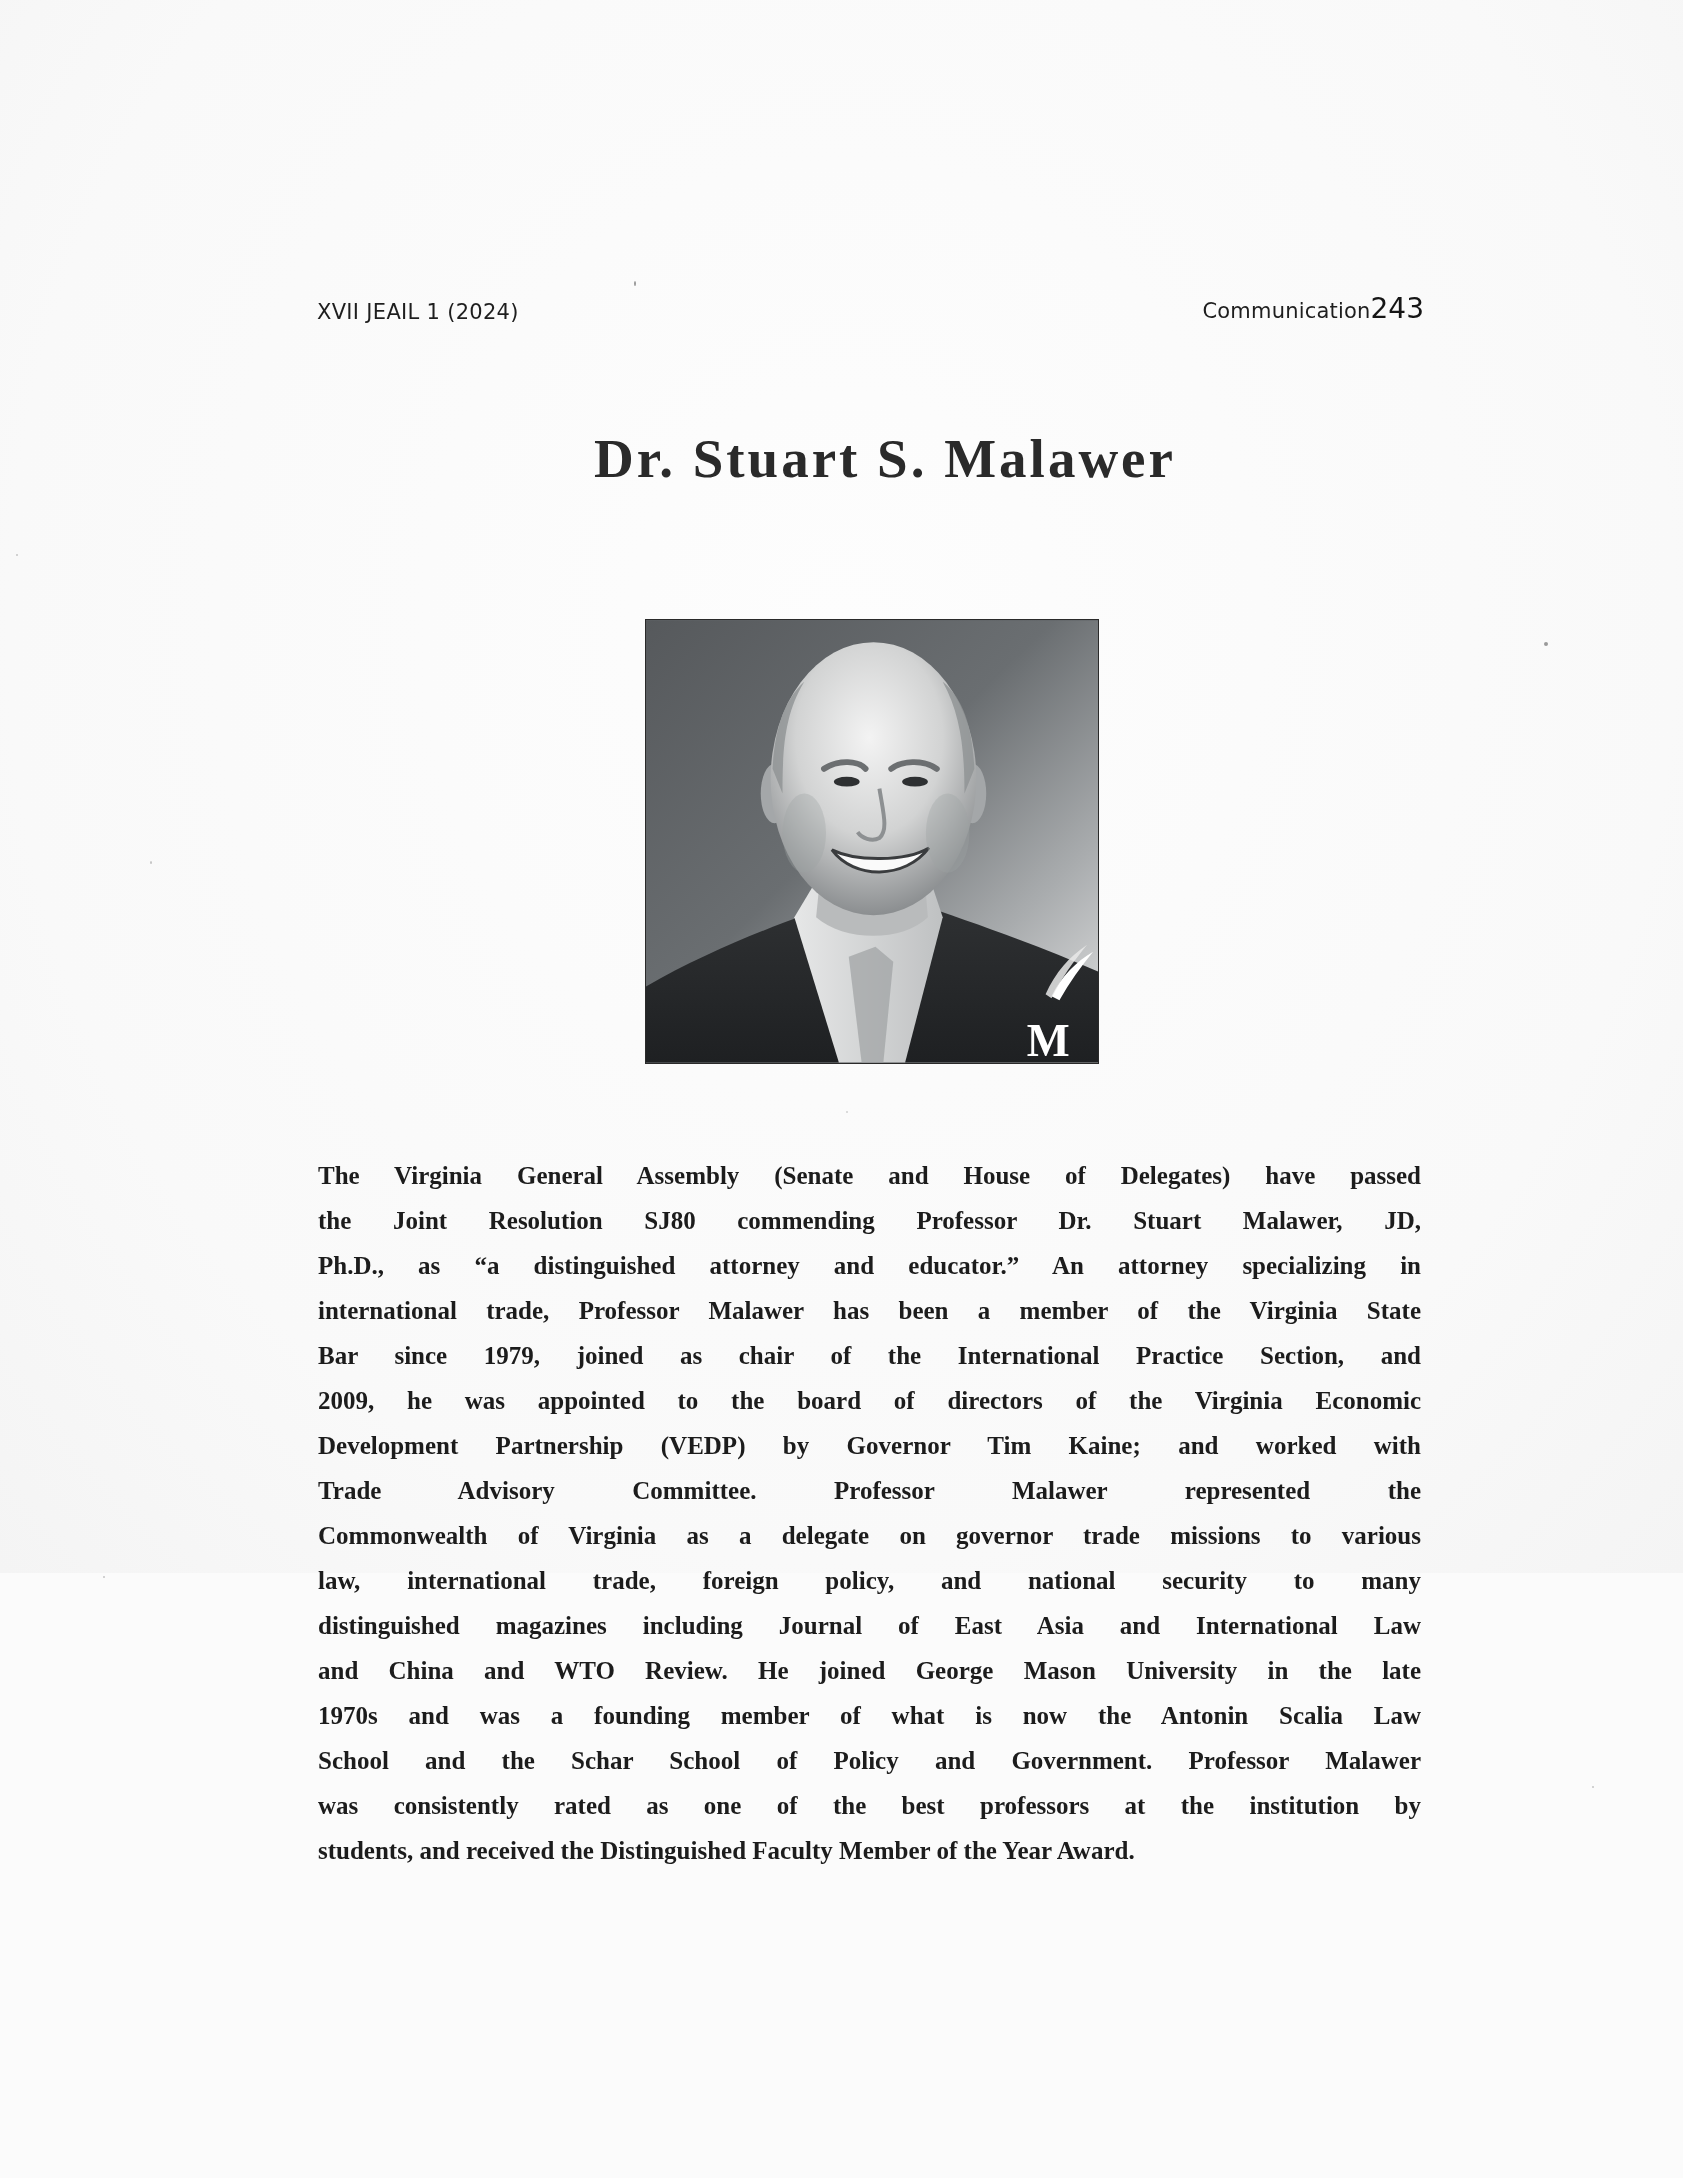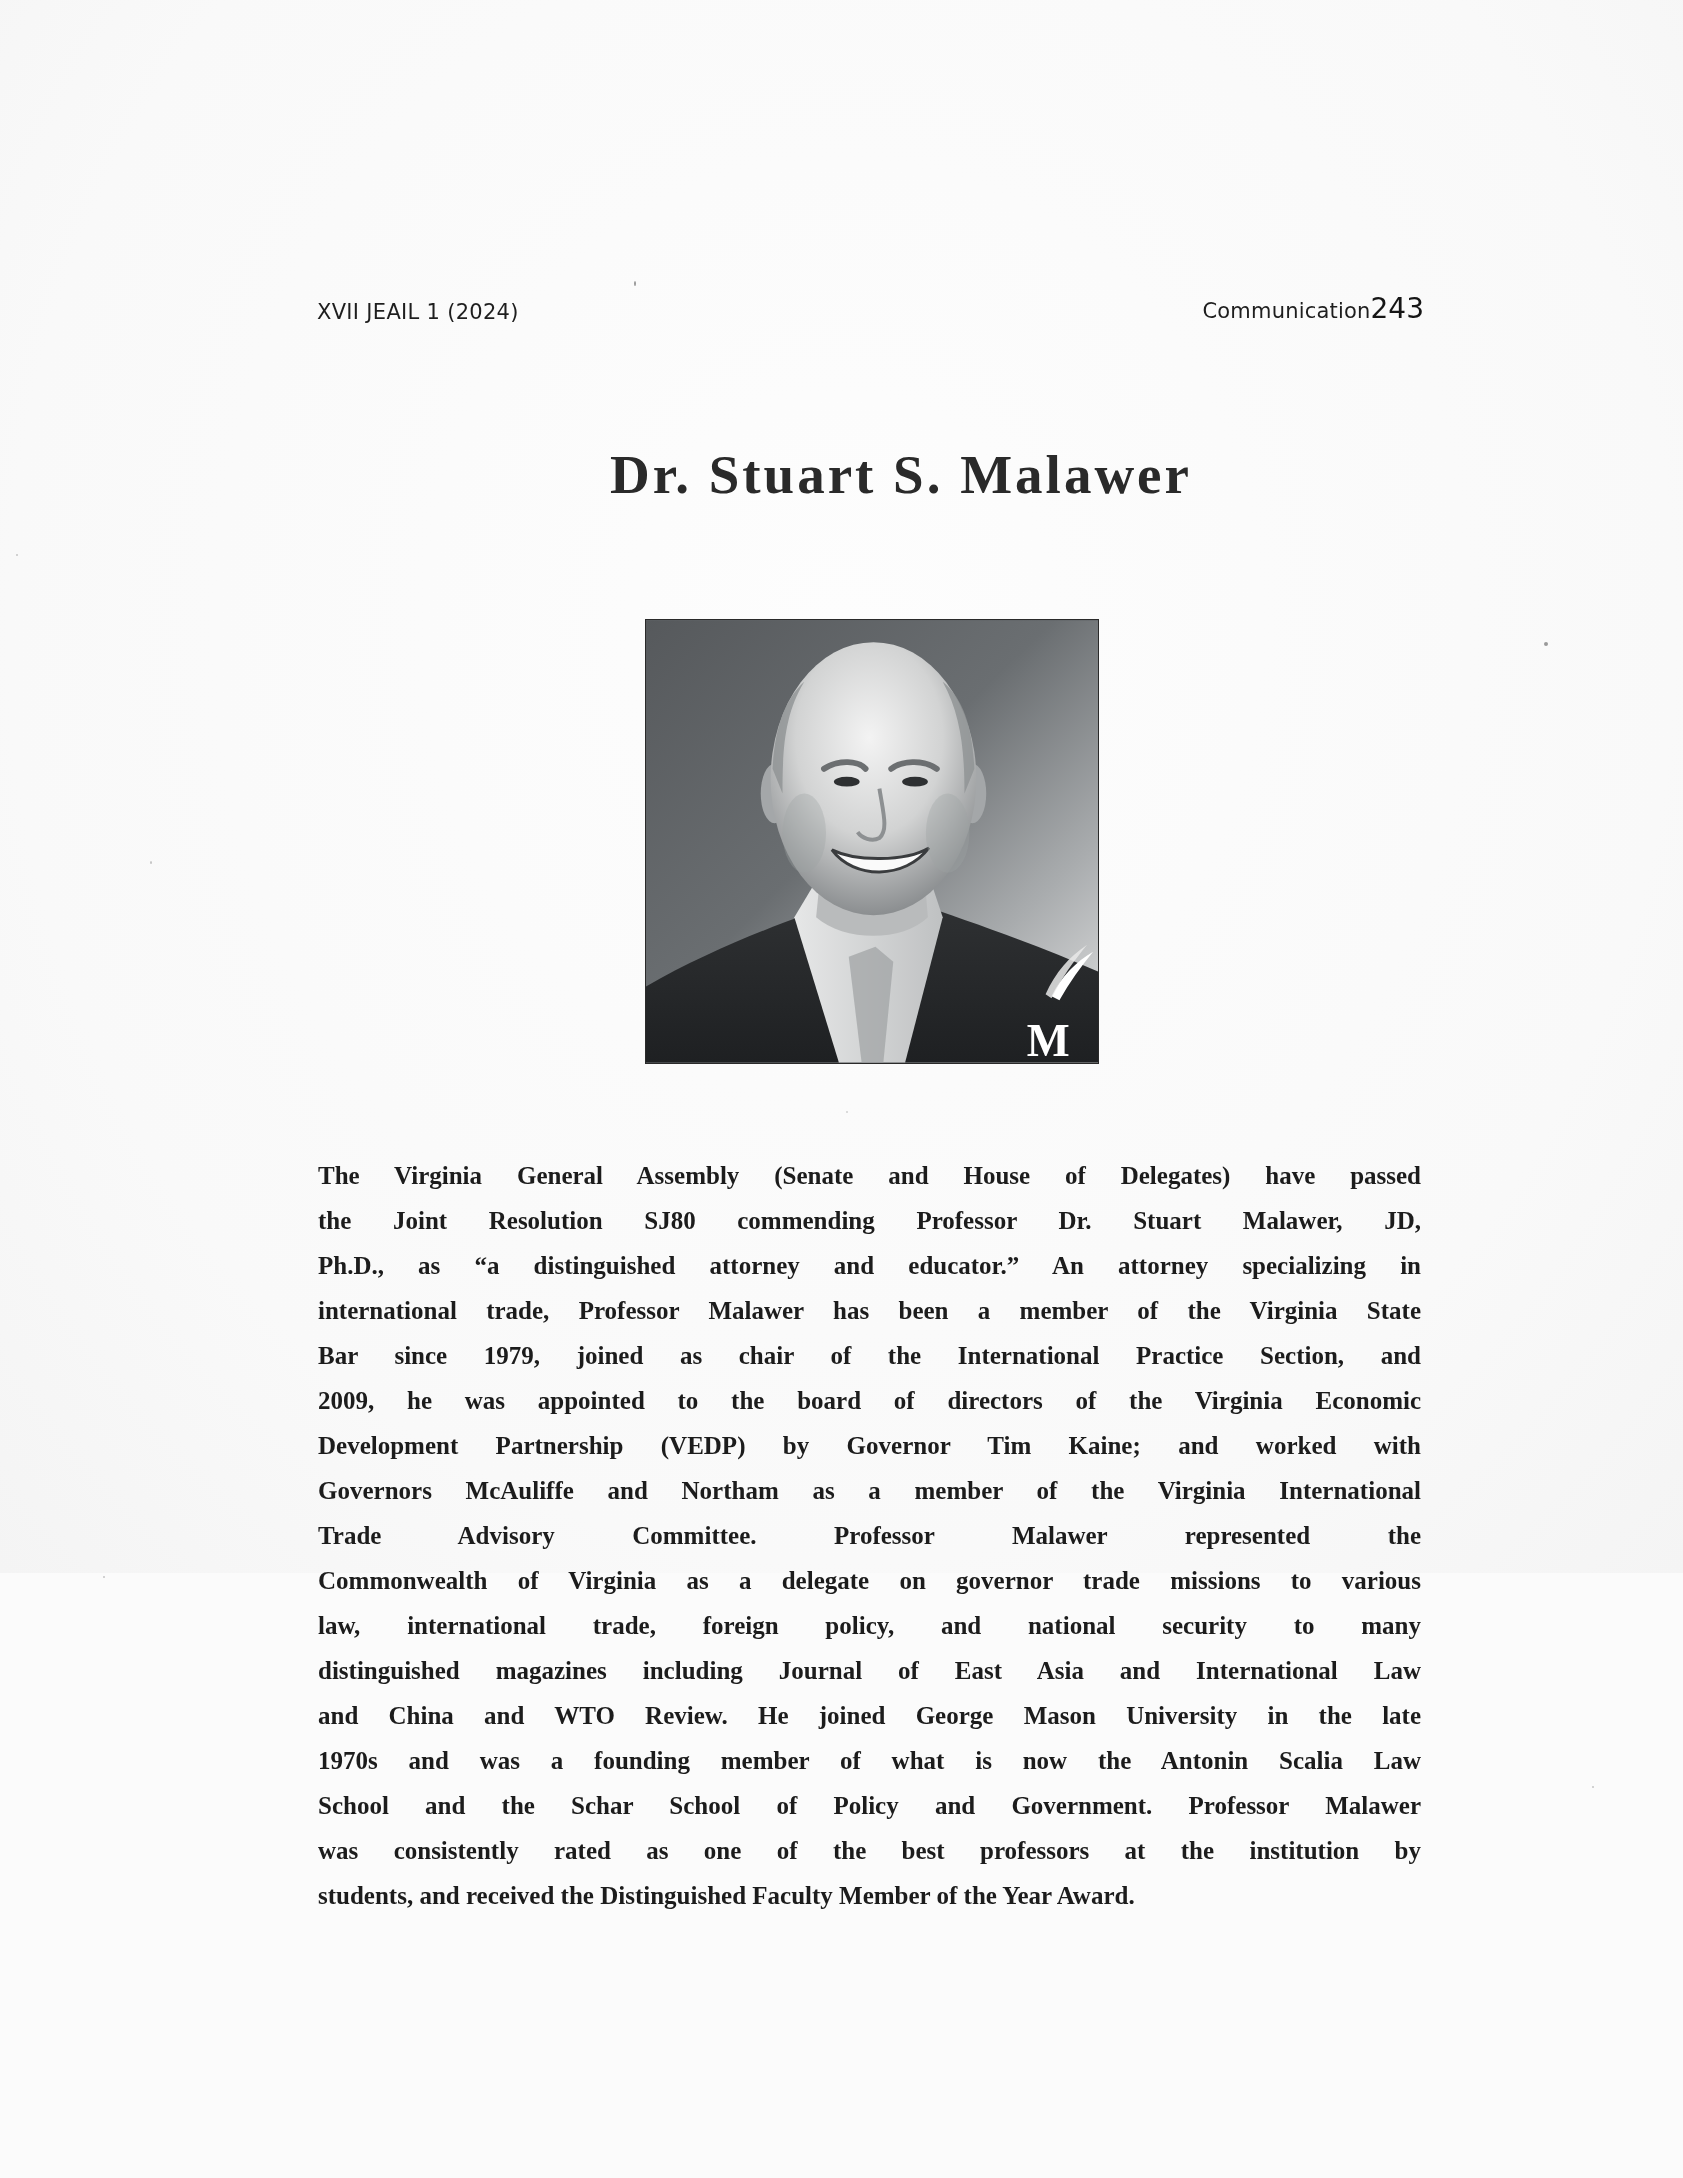--- a/index.html
+++ b/index.html
@@ -60,21 +60,21 @@
     left: 489px;
     width: 792px;
     top: 424px;
     text-align: center;
     font-family: "Liberation Serif", serif;
     font-weight: bold;
     font-size: 55px;
     letter-spacing: 3px;
     line-height: 69px;
     color: #2a2a2a;
-    margin: 16px;
+    margin: 0;
   }
   .portrait {
     position: absolute;
     left: 645px;
     top: 619px;
     width: 452px;
     height: 443px;
     border: 1px solid #2a2a2a;
     overflow: hidden;
     background: #5f6366;
@@ -188,21 +188,20 @@
   </div>
 
   <div class="body-text">
     <span class="body-line">The Virginia General Assembly (Senate and House of Delegates) have passed</span>
     <span class="body-line">the Joint Resolution SJ80 commending Professor Dr. Stuart Malawer, JD,</span>
     <span class="body-line">Ph.D., as “a distinguished attorney and educator.” An attorney specializing in</span>
     <span class="body-line">international trade, Professor Malawer has been a member of the Virginia State</span>
     <span class="body-line">Bar since 1979, joined as chair of the International Practice Section, and</span>
     <span class="body-line">2009, he was appointed to the board of directors of the Virginia Economic</span>
     <span class="body-line">Development Partnership (VEDP) by Governor Tim Kaine; and worked with</span>
-    <span class="body-line">Governors McAuliffe and Northam as a member of the Virginia International</span>
     <span class="body-line">Trade Advisory Committee. Professor Malawer represented the</span>
     <span class="body-line">Commonwealth of Virginia as a delegate on governor trade missions to various</span>
     <span class="body-line">law, international trade, foreign policy, and national security to many</span>
     <span class="body-line">distinguished magazines including Journal of East Asia and International Law</span>
     <span class="body-line">and China and WTO Review. He joined George Mason University in the late</span>
     <span class="body-line">1970s and was a founding member of what is now the Antonin Scalia Law</span>
     <span class="body-line">School and the Schar School of Policy and Government. Professor Malawer</span>
     <span class="body-line">was consistently rated as one of the best professors at the institution by</span>
     <span class="body-line last">students, and received the Distinguished Faculty Member of the Year Award.</span>
   </div>

